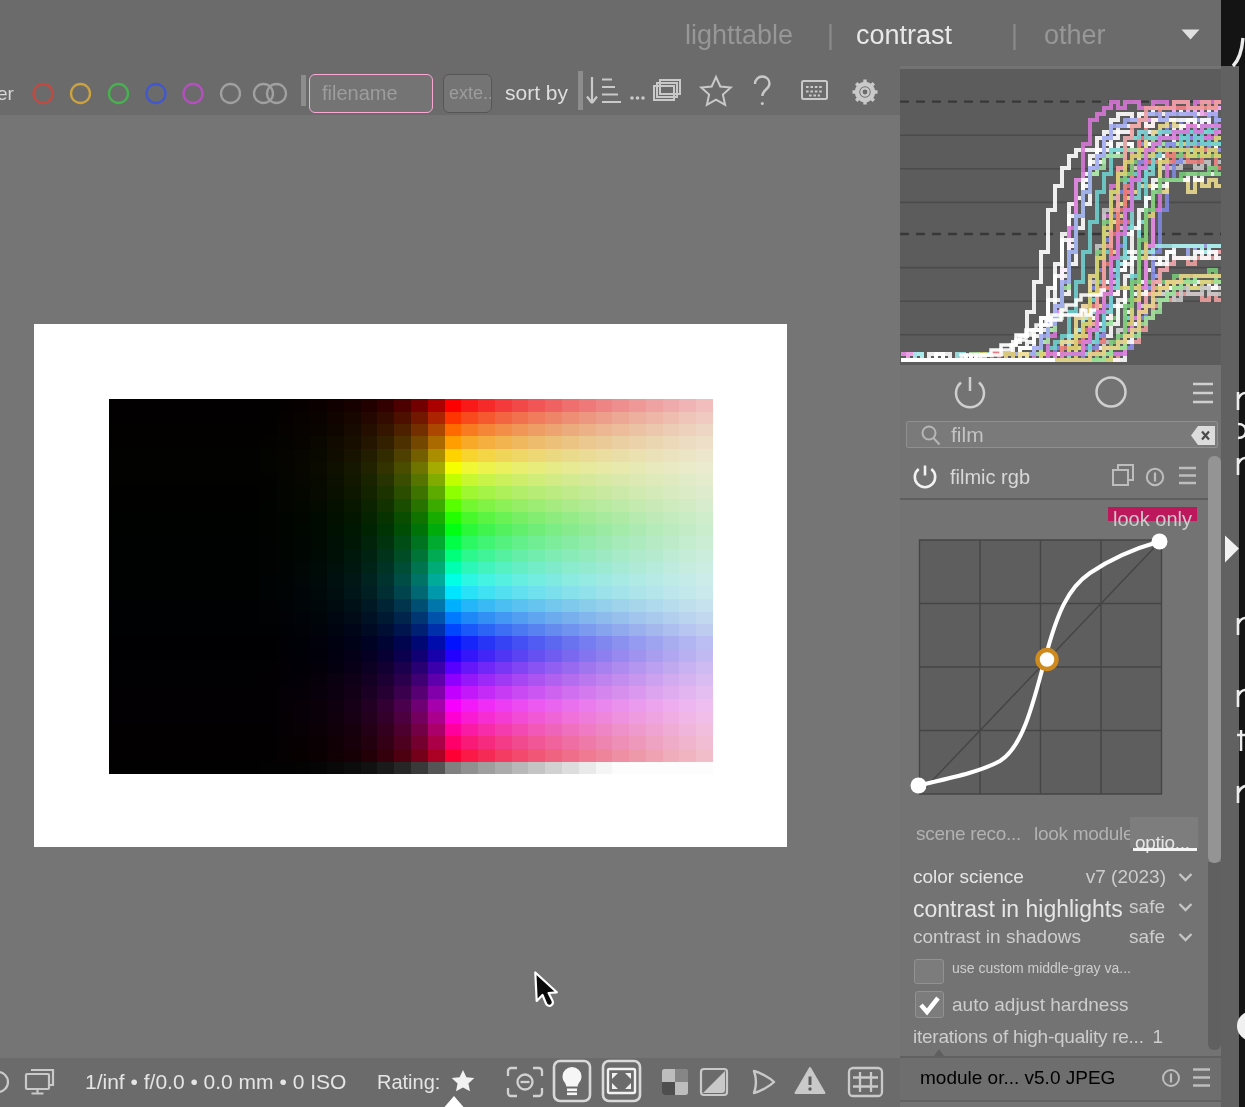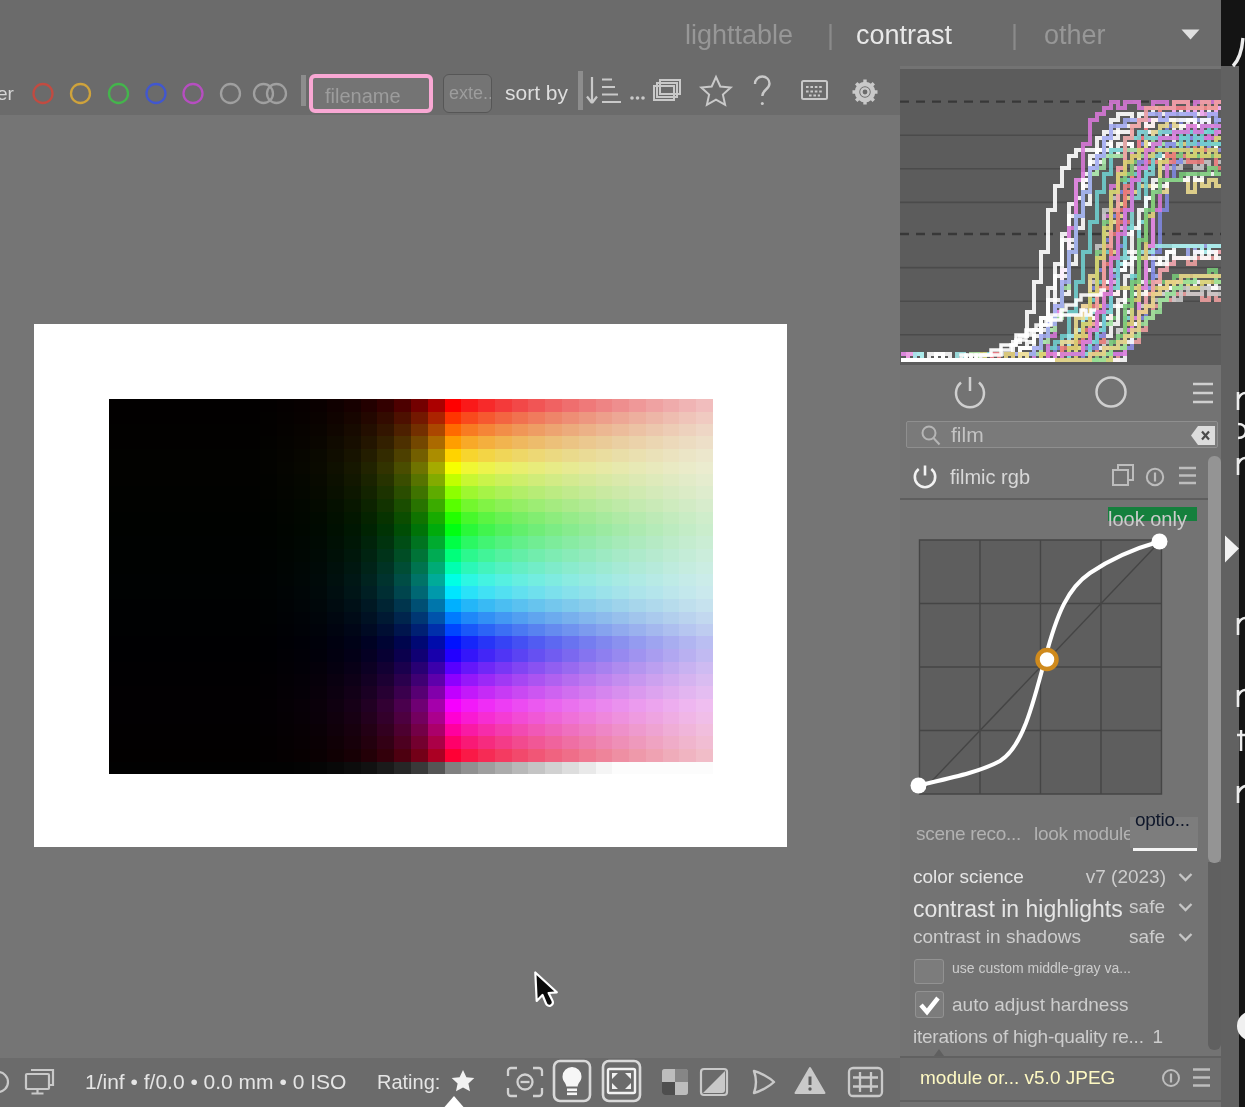--- a/index.html
+++ b/index.html
@@ -27,21 +27,21 @@
   <circle cx="80.5" cy="27.5" r="9.5" fill="none" stroke="#cfa33c" stroke-width="2.3"></circle>
   <circle cx="118.5" cy="27.5" r="9.5" fill="none" stroke="#44b54c" stroke-width="2.3"></circle>
   <circle cx="156" cy="27.5" r="9.5" fill="none" stroke="#4157cf" stroke-width="2.3"></circle>
   <circle cx="193" cy="27.5" r="9.5" fill="none" stroke="#b74ec1" stroke-width="2.3"></circle>
   <circle cx="230.5" cy="27.5" r="9.5" fill="none" stroke="#a0a0a0" stroke-width="2.3"></circle>
   <circle cx="263.5" cy="27.5" r="9.5" fill="none" stroke="#a0a0a0" stroke-width="2.3"></circle>
   <circle cx="276.5" cy="27.5" r="9.5" fill="none" stroke="#a0a0a0" stroke-width="2.3"></circle>
   <rect x="301" y="9" width="5" height="31" fill="#8d8d8d"></rect>
 </svg>
 
-<div class="abs" style="left:309px;top:74px;width:124px;height:39px;background:#747474;border:4px solid #f9a8d4;border-radius:6px;color:#9d9d9d;font-size:20px;line-height:37px;padding-left:12px">filename</div>
+<div class="abs" style="left:309px;top:74px;width:124px;height:39px;background:#747474;border:1px solid #f9a8d4;border-radius:6px;color:#9d9d9d;font-size:20px;line-height:37px;padding-left:12px">filename</div>
 <div class="abs" style="left:443px;top:74px;width:49px;height:39px;background:#747474;border:1px solid #565656;border-radius:6px;color:#9d9d9d;font-size:18px;line-height:37px;padding-left:5px;overflow:hidden">exte...</div>
 <div class="abs" style="left:505px;top:81px;font-size:21px;color:#dedede">sort by</div>
 <svg class="abs" style="left:570px;top:66px" width="330" height="49" fill="none" stroke="#c9c9c9" stroke-width="2.2">
   <rect x="8" y="5" width="5" height="39" fill="#8d8d8d" stroke="none"></rect>
   <path d="M22 11v26m0 0l-5-6.5m5 6.5l5-6.5"></path>
   <path d="M32 13.5h10M32 21h13M32 28.5h16M32 36h19" stroke-width="2.2"></path>
   <circle cx="62" cy="32" r="1.8" fill="#c9c9c9" stroke="none"></circle>
       <circle cx="67.5" cy="32" r="1.8" fill="#c9c9c9" stroke="none"></circle>
       <circle cx="73" cy="32" r="1.8" fill="#c9c9c9" stroke="none"></circle>
   <g stroke-width="2">
@@ -165,37 +165,37 @@
 </svg>
 <div class="abs" style="left:950px;top:466px;font-size:20px;color:#d8d8d8">filmic rgb</div>
 <svg class="abs" style="left:1110px;top:462px" width="90" height="30" fill="none" stroke="#bdbdbd" stroke-width="2">
   <rect x="8" y="3" width="15" height="15"></rect>
       <rect x="3" y="8" width="15" height="15" fill="#737373"></rect>
   <circle cx="45" cy="15" r="8.2"></circle>
       <path d="M45 10.5v9" stroke-width="2.2"></path>
   <path d="M69 6h17M69 13.5h17M69 21h17" stroke-width="2.4"></path>
 </svg>
 
-<div class="abs" style="left:1108px;top:507px;width:89px;height:14px;background:#15803d;color:#cccccc;font-size:20px;text-align:left;line-height:25px">look only</div>
+<div class="abs" style="left:1108px;top:507px;width:89px;height:14px;background:#be185d;color:#cccccc;font-size:20px;text-align:center;line-height:25px">look only</div>
 
 <svg class="abs" style="left:900px;top:520px" width="324" height="290">
   <rect x="19.5" y="20" width="242" height="254" fill="#5e5e5e"></rect>
   <g stroke="#454545" stroke-width="1.4" fill="none">
     <path d="M19.5 20h242v254h-242z"></path>
     <path d="M80 20v254M140.5 20v254M201 20v254"></path>
     <path d="M19.5 83.5h242M19.5 147h242M19.5 210.5h242"></path>
     <path d="M19.5 274L261.5 20"></path>
   </g>
   <path d="M18.5 265.5 C50 258,80 252,100 241 C122 228,133 185,145 139 C157 93,168 68,190 53 C215 36,240 27,259.5 21.5" fill="none" stroke="#ffffff" stroke-width="4"></path>
 </svg>
 
 <div class="abs" style="left:916px;top:823px;font-size:19px;letter-spacing:-0.3px;color:#b2b2b2">scene reco...</div>
 <div class="abs" style="left:1034px;top:823px;font-size:19px;letter-spacing:-0.3px;color:#b2b2b2">look module</div>
 <div class="abs" style="left:1130px;top:817px;width:68px;height:31px;background:#7d7d7d"></div>
-<div class="abs" style="left:1135px;top:809px;font-size:19px;letter-spacing:-0.3px;color:#0f172a">optio...</div>
+<div class="abs" style="left:1135px;top:832px;font-size:19px;letter-spacing:-0.3px;color:#e5e5e5">optio...</div>
 <div class="abs" style="left:1133px;top:848px;width:64px;height:3px;background:#f5f5f5"></div>
 
 <div class="abs" style="left:913px;top:866px;font-size:19px;color:#e5e5e5">color science</div>
 <div class="abs" style="right:79px;top:866px;font-size:19px;color:#cdcdcd">v7 (2023)</div>
 <svg class="abs" style="left:1177px;top:871px" width="17" height="13" fill="none" stroke="#c5c5c5" stroke-width="2.3">
       <path d="M2.5 3l6 6 6-6"></path>
     </svg>
 <div class="abs" style="left:913px;top:896px;font-size:23px;color:#e5e5e5">contrast in highlights</div>
 <div class="abs" style="right:80px;top:896px;font-size:19px;color:#cdcdcd">safe</div>
 <svg class="abs" style="left:1177px;top:901px" width="17" height="13" fill="none" stroke="#c5c5c5" stroke-width="2.3">
@@ -215,21 +215,21 @@
     </svg>
 <div class="abs" style="left:952px;top:994px;font-size:19px;color:#cdcdcd">auto adjust hardness</div>
 
 <div class="abs" style="left:913px;top:1026px;font-size:19px;letter-spacing:-0.25px;color:#cdcdcd">iterations of high-quality re...</div>
 <div class="abs" style="right:82px;top:1026px;font-size:19px;color:#cdcdcd">1</div>
 <svg class="abs" style="left:934px;top:1049px" width="10" height="7">
       <path d="M5 0l5 7H0z" fill="#5f5f5f"></path>
     </svg>
 
 <div class="abs" style="left:900px;top:1056px;width:324px;height:46px;background:#6e6e6e;border-top:2px solid #616161;border-bottom:2px solid #616161"></div>
-<div class="abs" style="left:920px;top:1067px;font-size:19px;color:#fef9c3">module or... v5.0 JPEG</div>
+<div class="abs" style="left:920px;top:1067px;font-size:19px;color:#000000">module or... v5.0 JPEG</div>
 <svg class="abs" style="left:1155px;top:1066px" width="60" height="28" fill="none" stroke="#bdbdbd" stroke-width="2">
   <circle cx="16" cy="12" r="8"></circle>
       <path d="M16 7.5v9" stroke-width="2.2"></path>
   <path d="M38 3.5h17M38 11.5h17M38 19.5h17" stroke-width="2.4"></path>
 </svg>
 
 <div class="abs" style="left:1208px;top:862px;width:13px;height:188px;background:#606060;border-radius:0 0 6px 6px"></div>
 <div class="abs" style="left:1208px;top:456px;width:13px;height:407px;background:#949494;border-radius:6px"></div>
 
 <div class="abs" style="left:1221px;top:66px;width:18px;height:1041px;background:#616161"></div>

